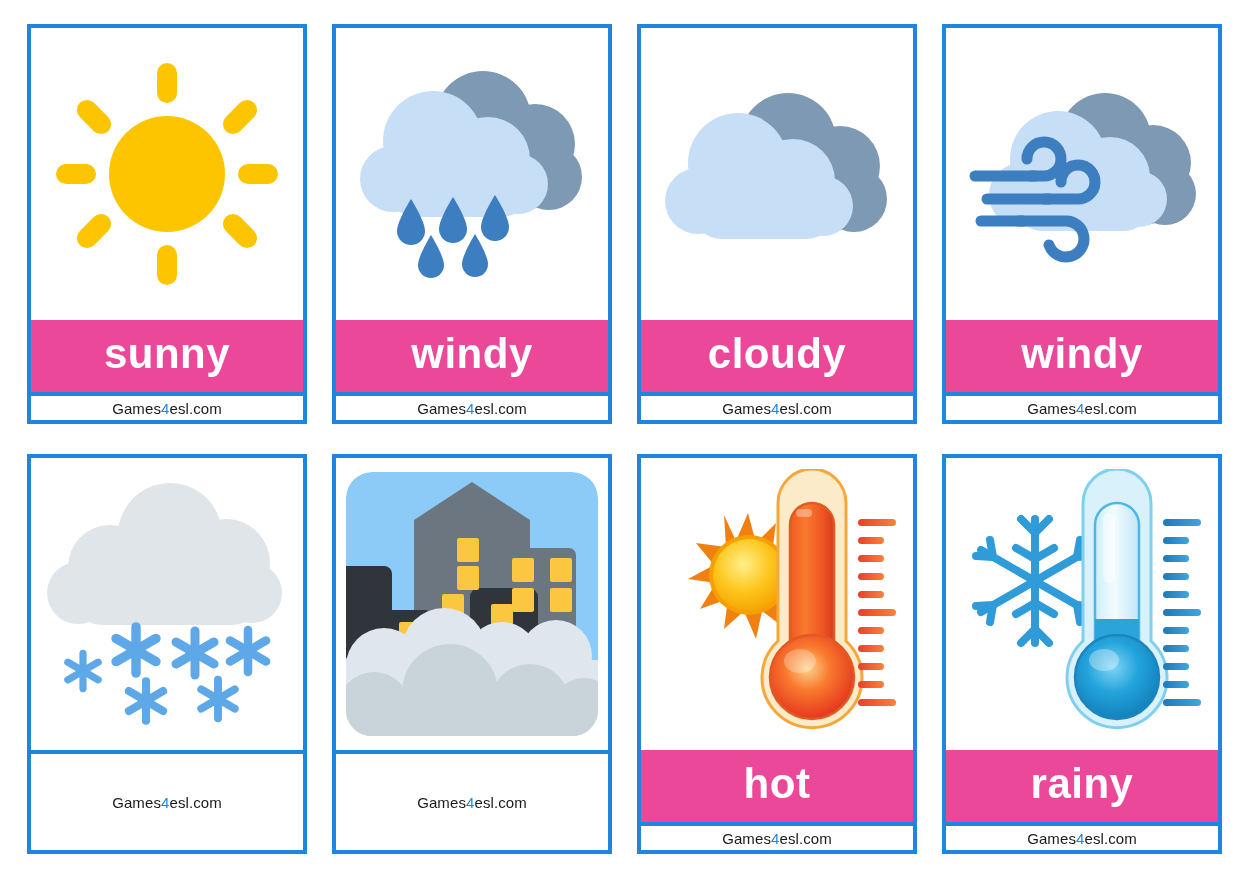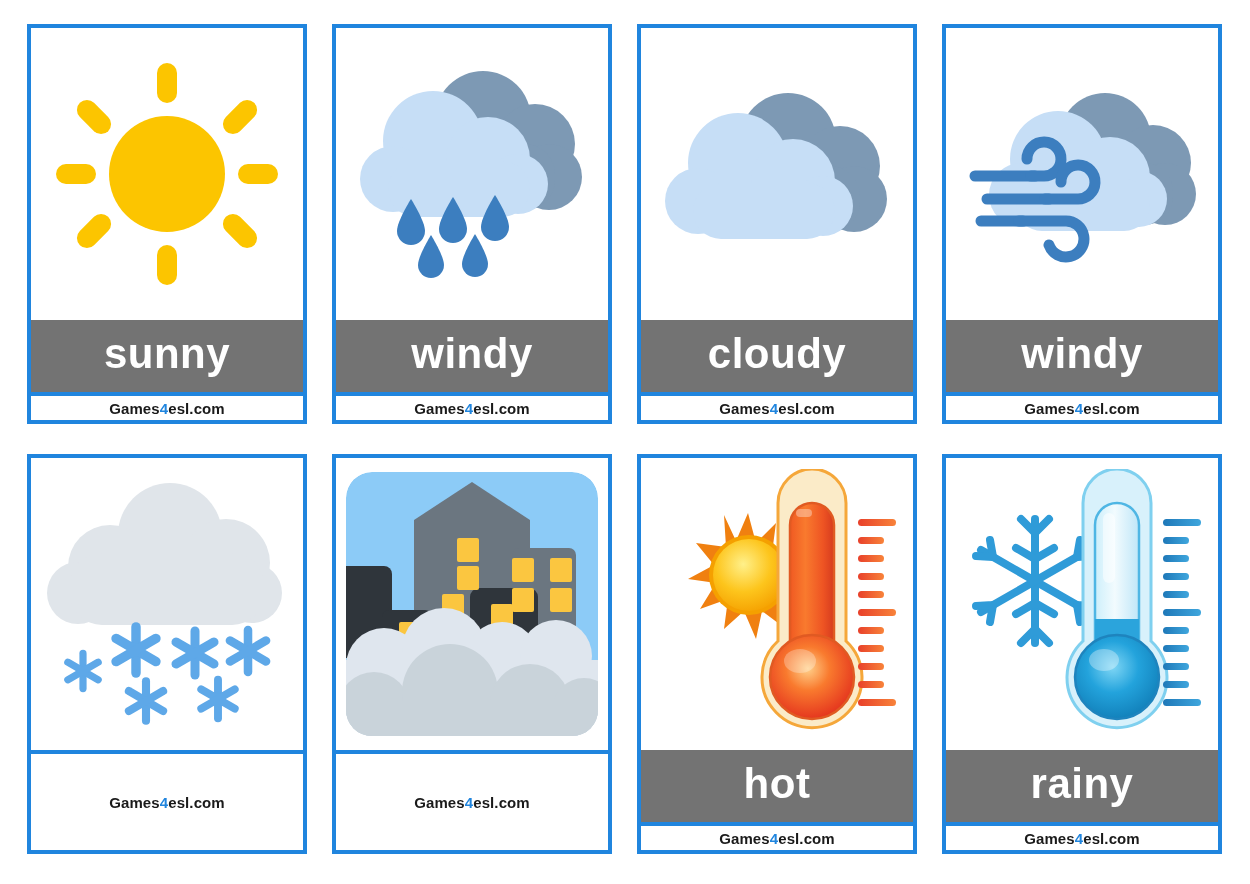--- a/index.html
+++ b/index.html
@@ -30,21 +30,21 @@
     flex:0 0 292px;
     background:#ffffff;
     display:flex;
     align-items:center;
     justify-content:center;
     overflow:hidden;
   }
   .card-art svg{display:block;}
   .card-label{
     flex:0 0 72px;
-    background:#737373;
+    background:#ec4899;
     color:#ffffff;
     display:flex;
     align-items:center;
     justify-content:center;
     font-size:42px;
     font-weight:700;
     letter-spacing:0.5px;
     line-height:1;
     padding-bottom:4px;
     box-sizing:border-box;
@@ -52,21 +52,21 @@
   .card-foot{
     flex:1 1 auto;
     background:#ffffff;
     border-top:4px solid #2085DE;
     display:flex;
     align-items:center;
     justify-content:center;
   }
   .brand{
     font-size:15px;
-    font-weight:700;
+    font-weight:400;
     color:#1a1a1a;
     letter-spacing:0.1px;
     white-space:nowrap;
   }
   .brand .four{color:#2085DE;}
 </style>
 </head>
 <body>
 
 <div class="sheet">

